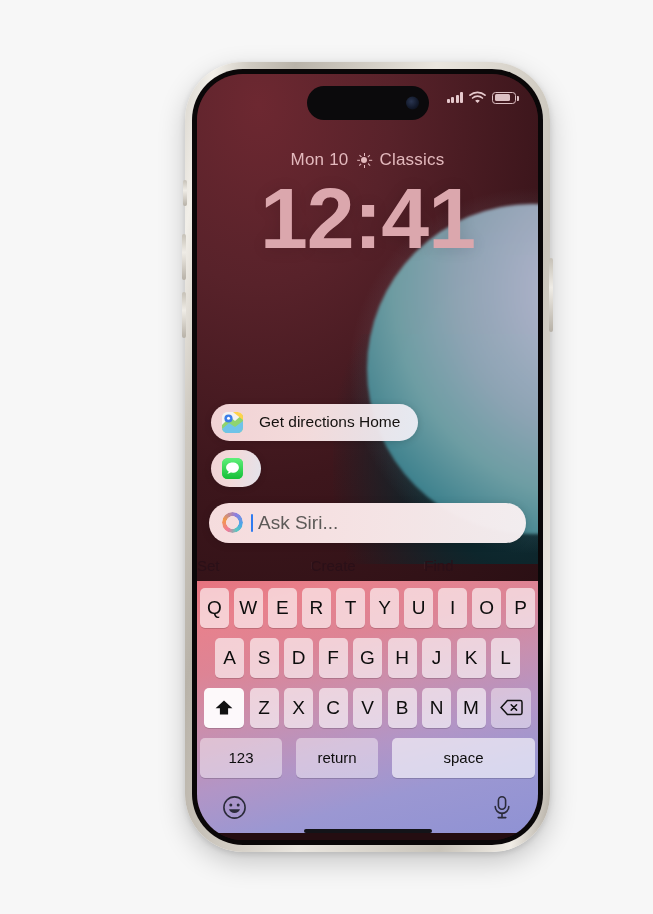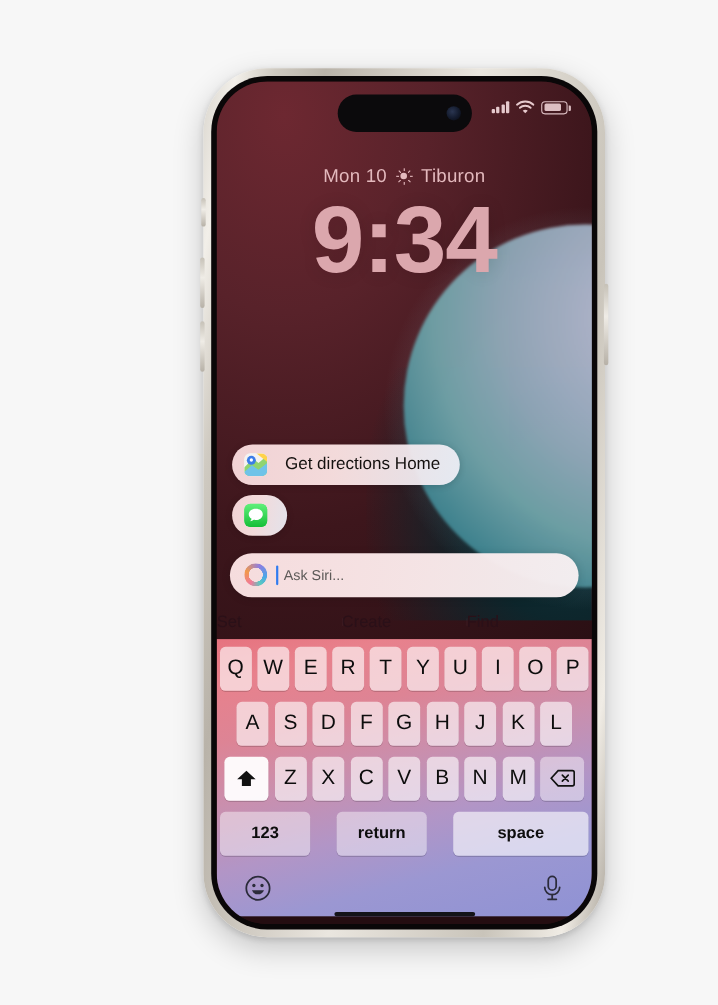--- a/index.html
+++ b/index.html
@@ -159,21 +159,21 @@
   }
   #siri-orb {
     width: 21px; height: 21px; border-radius: 50%; flex: 0 0 auto;
     background:
       conic-gradient(from 210deg,#f07a9a,#f2994a 22%,#8f7de0 48%,#4aa7e8 70%,#59c8c0 84%,#f07a9a 100%);
     -webkit-mask: radial-gradient(circle, transparent 0 42%, #000 44% 100%);
             mask: radial-gradient(circle, transparent 0 42%, #000 44% 100%);
     position: relative;
   }
   #ask-caret { width: 2px; height: 18px; background: #2f7bf0; border-radius: 1px; flex: 0 0 auto; }
-  #ask-ph { font-size: 13px; color: #5d5a58; margin-left: -3px; }
+  #ask-ph { font-size: 19px; color: #5d5a58; margin-left: -3px; }
 
   #quickrow {
     display: flex; align-items: center; height: 31px;
     font-size: 15px; color: #2a1018;
   }
   .quick { flex: 1; text-align: left; position: relative; }
   .quick + .quick::before {
     content:''; position: absolute; left: 0; top: 5px; bottom: 5px;
     width: 1px; background: rgba(90,60,70,.22);
   }
@@ -191,21 +191,21 @@
     display: flex; align-items: center; justify-content: center;
     font-size: 19px; color: #0d0d0d;
     background: rgba(255,255,255,.62);
     box-shadow: 0 1px 0 rgba(0,0,0,.16);
   }
   .k-letter { width: 29px; }
   .kbrow.r2 { padding: 0 15px; }
   .kbrow.r3 { gap: 5.5px; }
   .key.wide { width: 40px; background: rgba(255,255,255,.44); }
   .key.shift-on { background: rgba(255,255,255,.95); }
-  .kbrow.r4 { gap: 24px; font-weight: bold; }
+  .kbrow.r4 { gap: 14px; }
   .key.k123 { width: 82px; font-size: 15px; background: rgba(255,255,255,.44); }
   .key.kspace { flex: 1; font-size: 15px; }
   .key.kreturn { width: 82px; font-size: 15px; background: rgba(255,255,255,.44); }
 
   #kbbottom {
     display: flex; align-items: center; justify-content: space-between;
     padding: 1px 22px 0; height: 38px;
   }
   #homebar {
     width: 128px; height: 4.5px; border-radius: 3px;
@@ -261,23 +261,23 @@
         <div id="lock">
           <div id="daterow">
             <span>Mon 10</span>
             <span id="sun">
               <span class="core"></span>
               <span class="ray r1"></span>
                 <span class="ray r2"></span>
               <span class="ray r3"></span>
                 <span class="ray r4"></span>
             </span>
-            <span>Tiburon</span>
-          </div>
-          <div id="clock">9:34</div>
+            <span>Classics</span>
+          </div>
+          <div id="clock">12:41</div>
         </div>
 
         <div id="siri">
 
           <div id="chips">
 
             <div class="chip">
               <span class="chip-ico ico-maps">
                 <svg width="21" height="21" viewBox="0 0 21 21">
                   <rect width="21" height="21" rx="5.5" fill="#f4f3f1"></rect>

